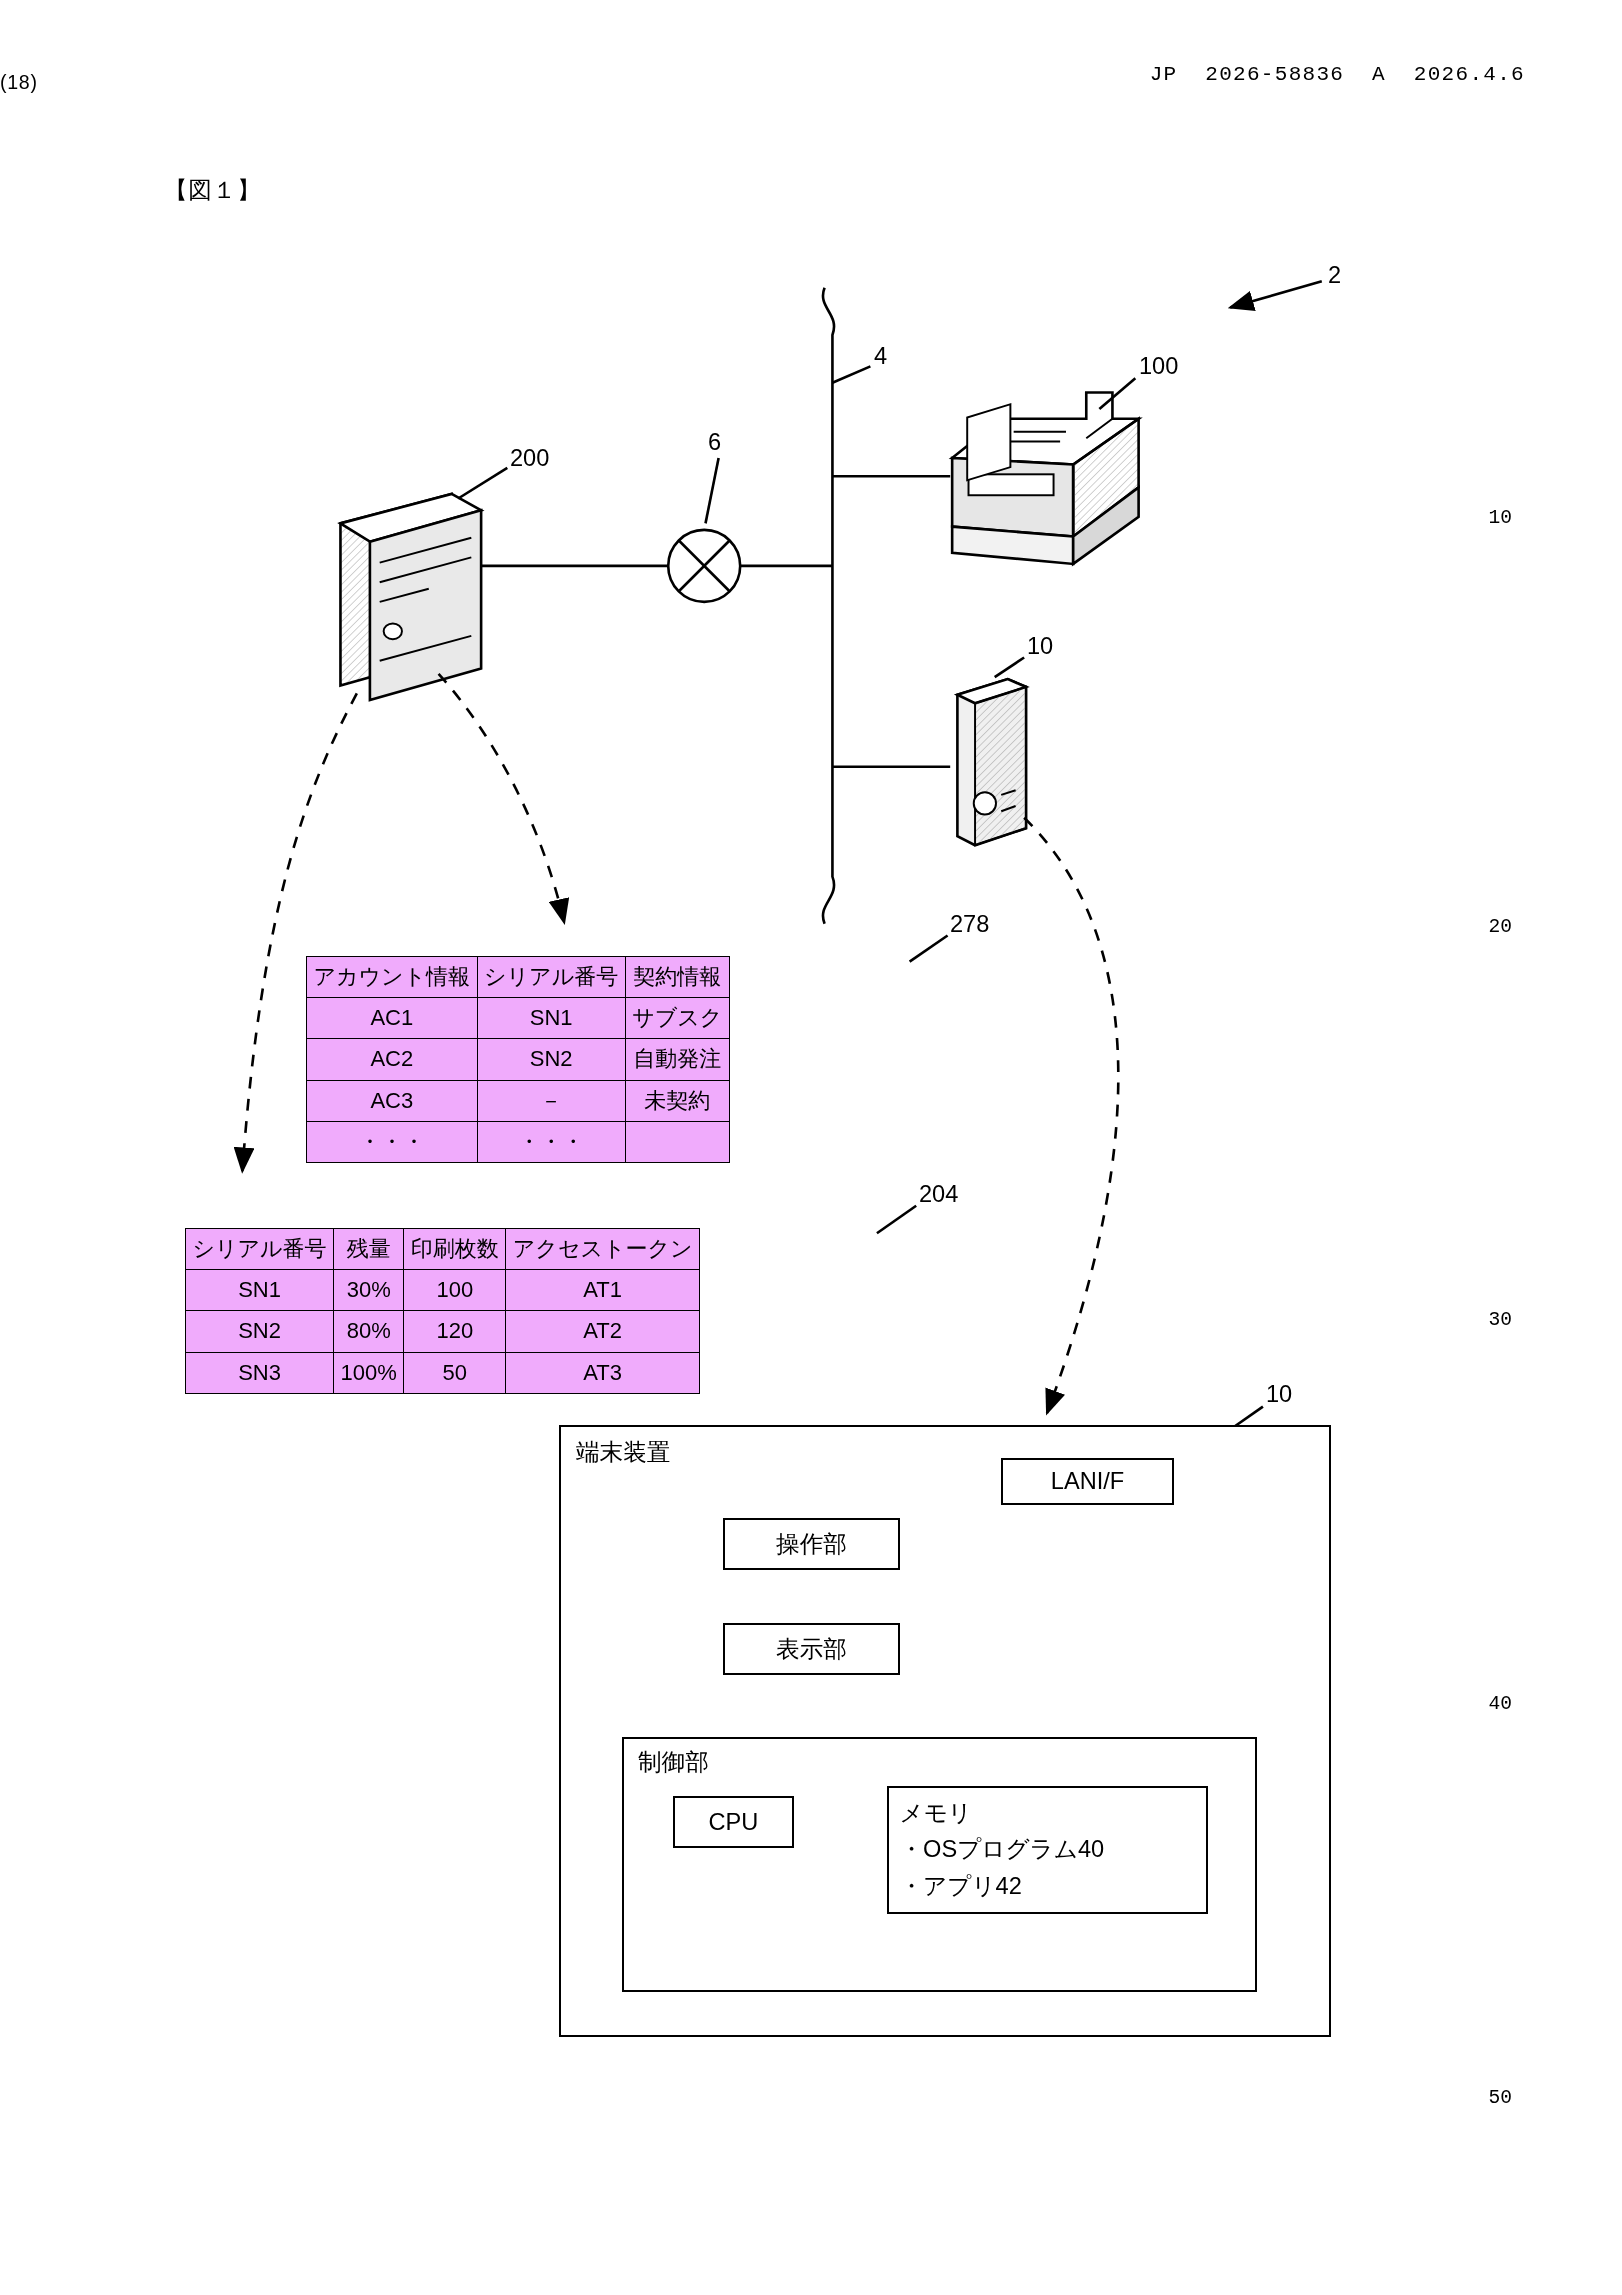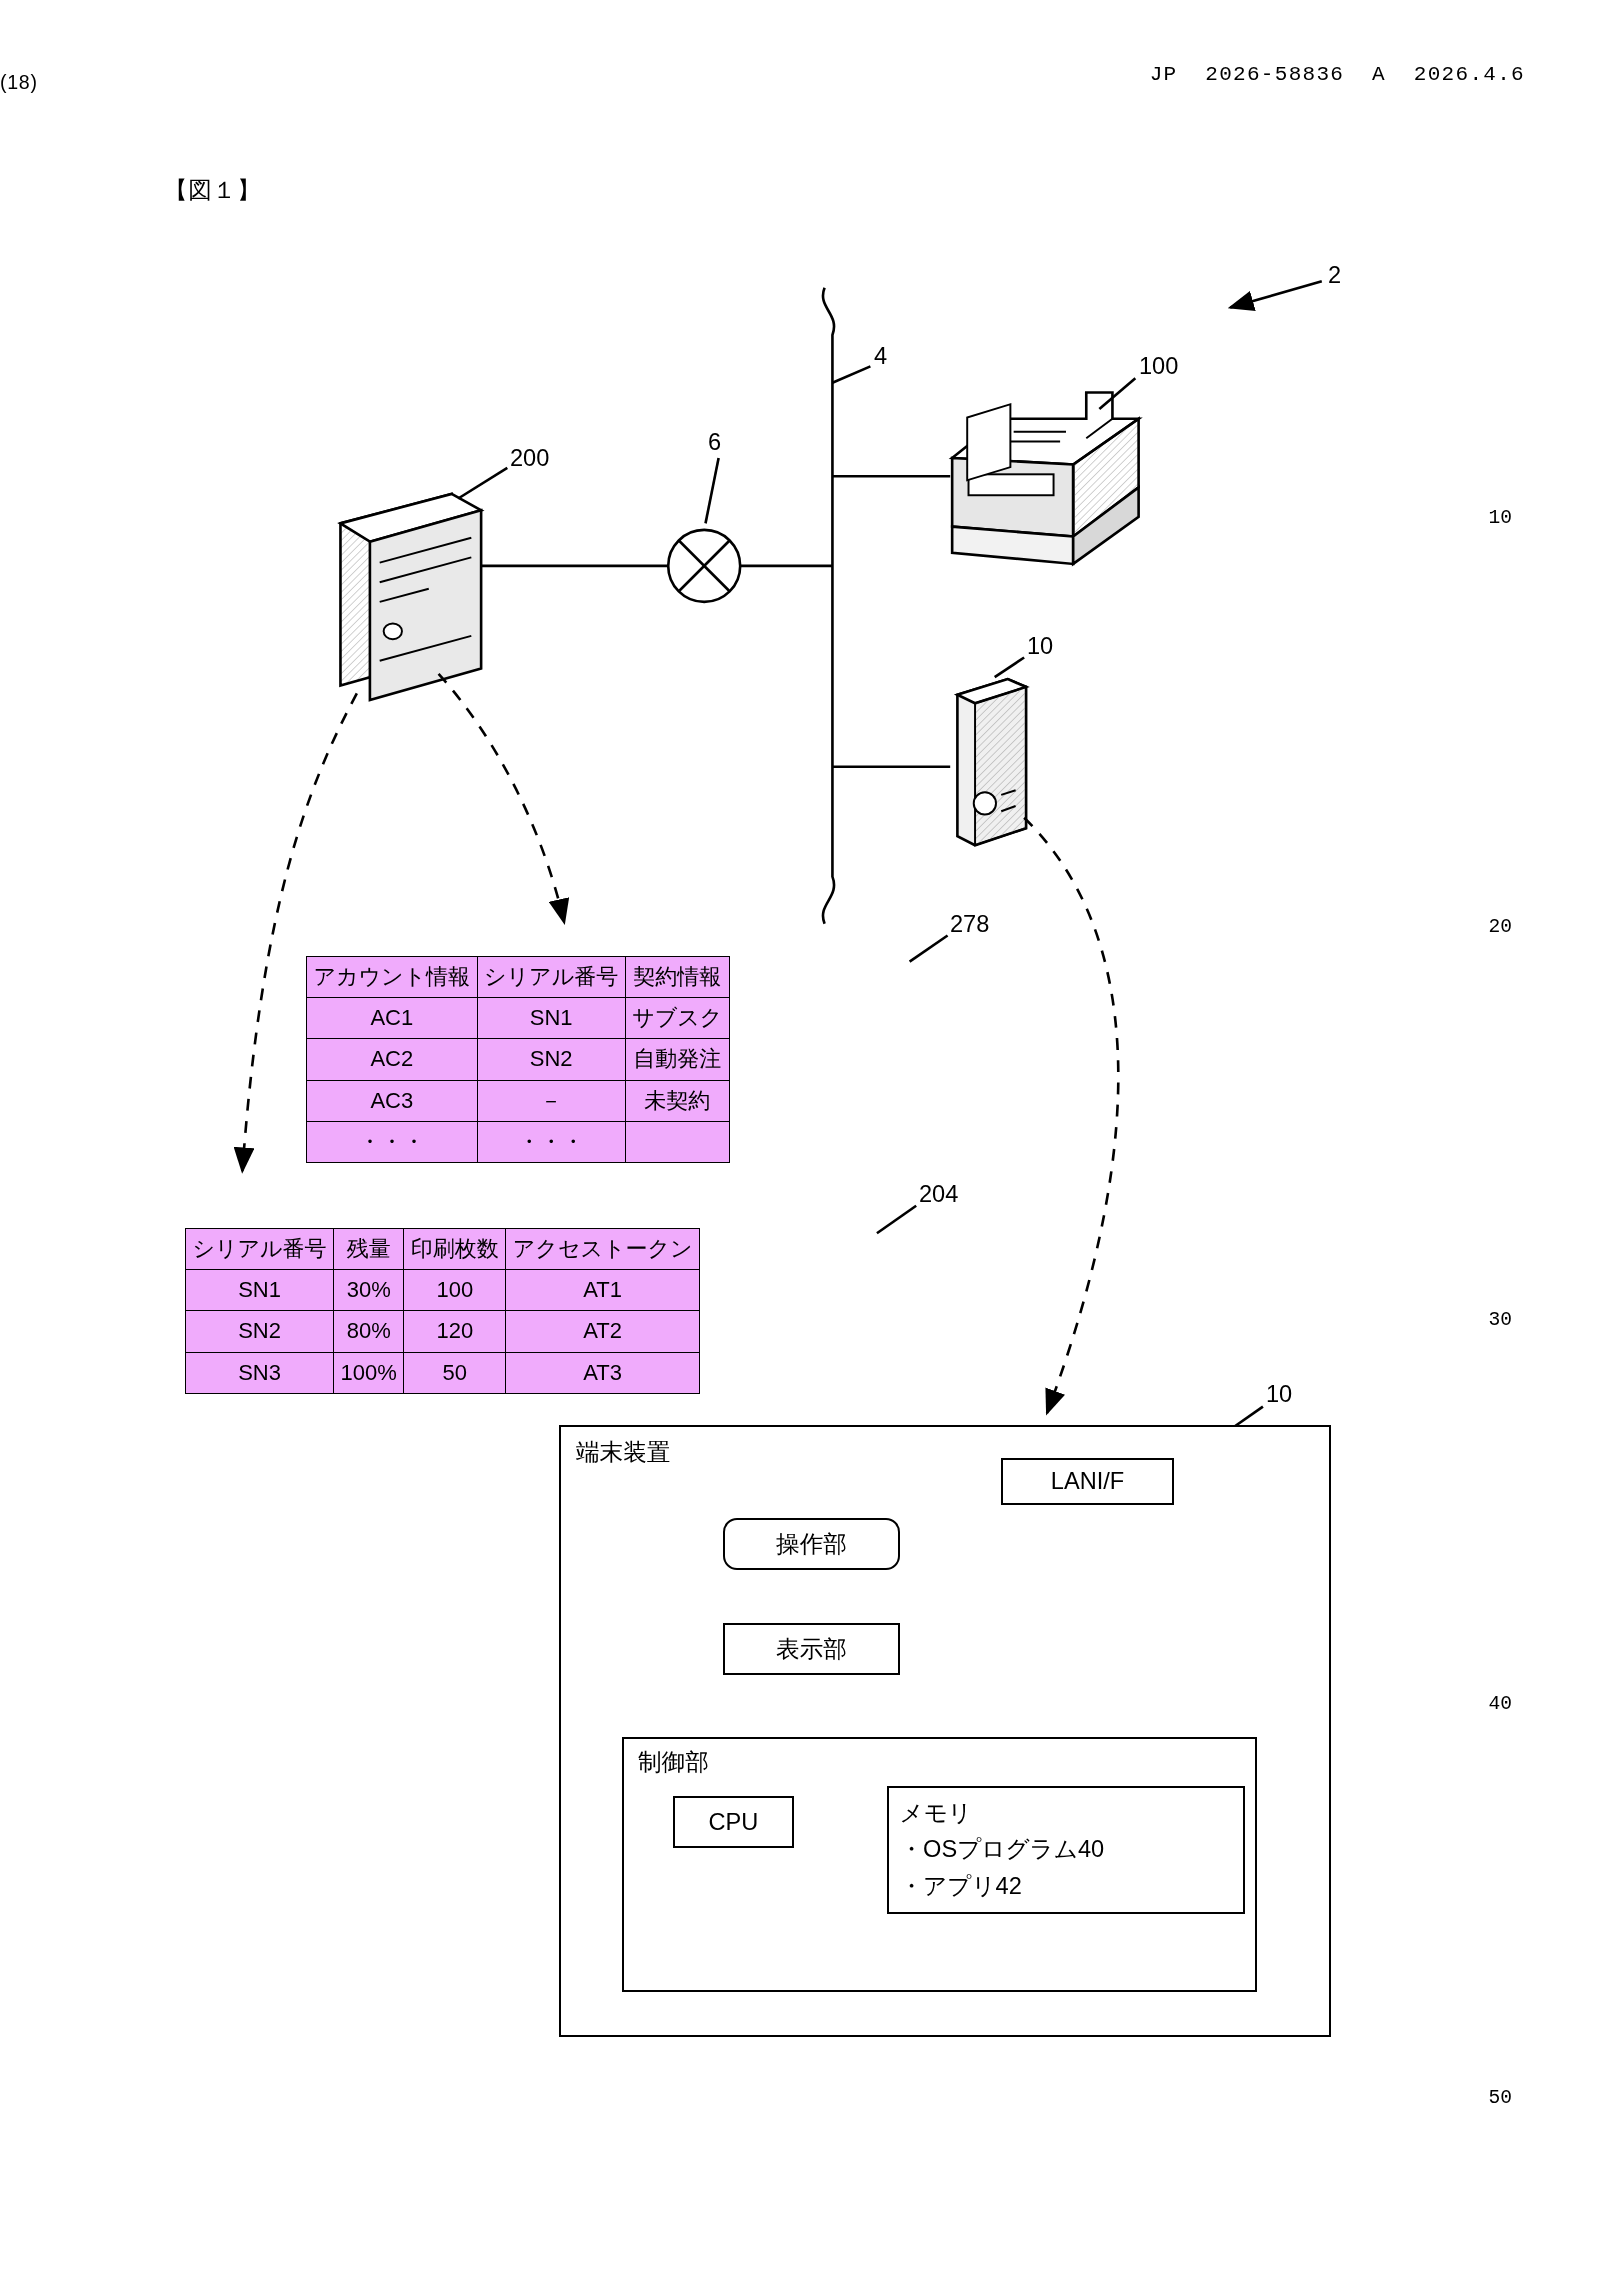--- a/index.html
+++ b/index.html
@@ -295,29 +295,29 @@
       <td>100%</td>
       <td>50</td>
       <td>AT3</td>
     </tr>
   </tbody>
     </table>
 
   <div class="box" style="left:559px; top:1425px; width:772px; height:612px;"></div>
   <div class="boxlabel" style="left:576px; top:1436px;">端末装置</div>
 
-  <div class="inner-box" style="left:723px; top:1518px; width:177px; height:52px;border-radius:14px;">操作部</div>
+  <div class="inner-box" style="left:723px; top:1518px; width:177px; height:52px;">操作部</div>
   <div class="inner-box" style="left:723px; top:1623px; width:177px; height:52px;">表示部</div>
   <div class="inner-box" style="left:1001px; top:1458px; width:173px; height:47px;">LANI/F</div>
 
   <div class="box" style="left:622px; top:1737px; width:635px; height:255px;"></div>
   <div class="boxlabel" style="left:638px; top:1746px;">制御部</div>
 
   <div class="inner-box" style="left:673px; top:1796px; width:121px; height:52px;">CPU</div>
 
-  <div class="memlist" style="left:887px; top:1786px; width:358px; height:128px;">
+  <div class="memlist" style="left:887px; top:1786px; width:321px; height:128px;">
     <div>メモリ</div>
     <div>・OSプログラム40</div>
     <div>・アプリ42</div>
   </div>
 
 </div>
 
 
 </body></html>

